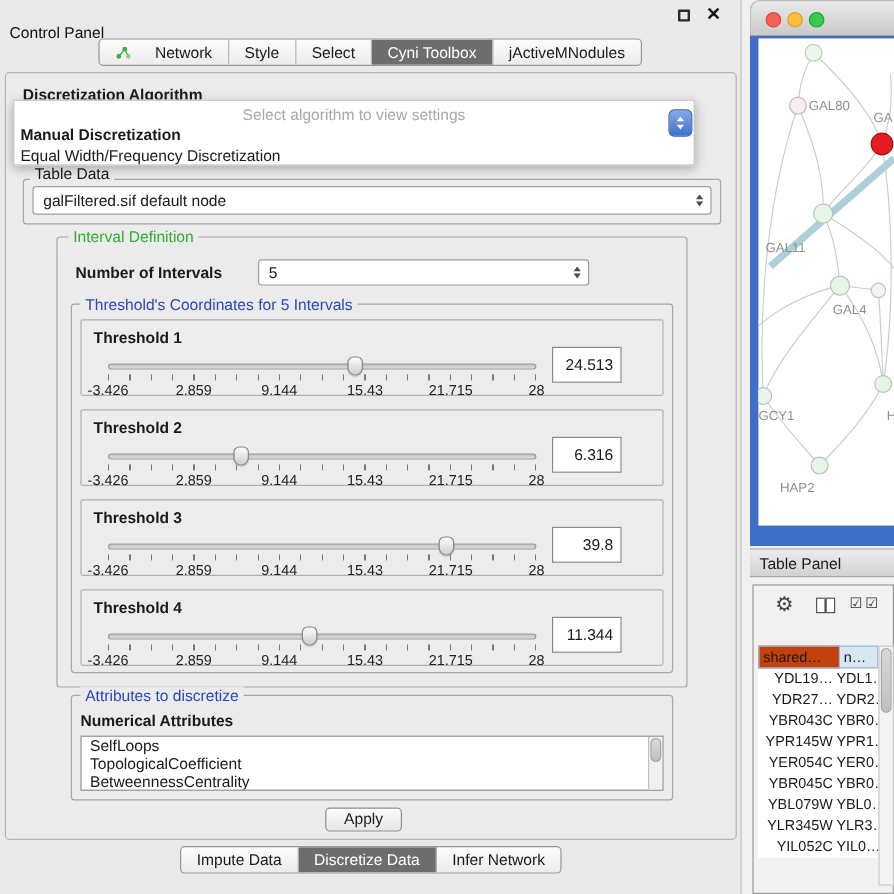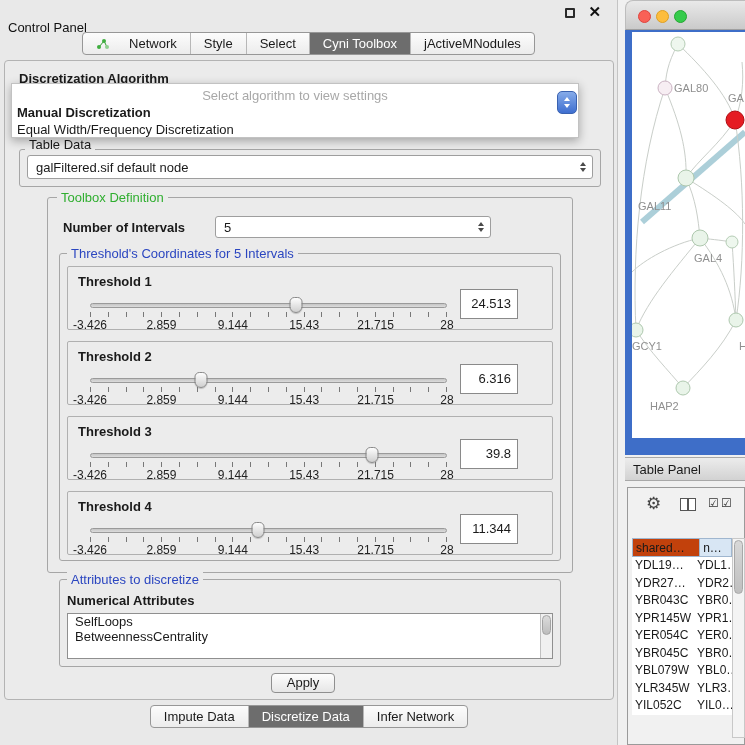--- a/index.html
+++ b/index.html
@@ -85,21 +85,21 @@
   .tp-colicon:after { content:''; position:absolute; left:6px; top:0; bottom:0; width:1.5px; background:#555; }
   .tp-check { position:absolute; top:8px; font-size:12px; color:#333; }
   .tp-table { position:absolute; left:4px; top:50px; width:100px; }
   .tp-hrow { display:flex; }
   .tp-hcell { height:19px; line-height:18px; font-size:12px; padding-left:3px; overflow:hidden; white-space:nowrap; border:1px solid #9fb6cf; }
   .tp-hc1 { width:82px; background:#c2410c; }
   .tp-hc2 { width:38px; background:#d8e6f4; border-left:none; }
   .tp-rows { background:#fff; width:100px; }
   .tp-row { display:flex; height:17.5px; }
   .tp-cell { font-size:12px; line-height:17px; padding-left:3px; overflow:hidden; white-space:nowrap; }
-  .tp-c1 { width:62px; } .tp-c2 { width:38px; }
+  .tp-c1 { width:62px;text-align:right; } .tp-c2 { width:38px; }
   .tp-vscroll { position:absolute; left:104px; top:50px; width:13px; height:200px; background:#f4f4f4; border:1px solid #c8c8c8; }
   .tp-vthumb { position:absolute; left:1px; top:1px; width:9px; height:54px; background:linear-gradient(#d8d8d8,#bfbfbf); border:1px solid #a8a8a8; border-radius:5px; }
 </style>
 </head>
 <body>
 
 <div class="screen">
 
   <div class="cp">
     <div class="cp-title">Control Panel</div>
@@ -151,21 +151,21 @@
       <div class="group-label" style="left:20px; top:76px;">Table Data</div>
       <div class="combo" style="left:22px; top:94px; width:566px; height:24px;">
         <span class="combo-text">galFiltered.sif default node</span>
         <span class="arrows">
             <span class="tri-up"></span>
             <span class="tri-down"></span>
           </span>
       </div>
 
       <div class="group" style="left:42px; top:136px; width:526px; height:376px;"></div>
-      <div class="group-label lbl-green" style="left:52px; top:129px;">Toolbox Definition</div>
+      <div class="group-label lbl-green" style="left:52px; top:129px;">Interval Definition</div>
 
       <div class="bold" style="position:absolute; left:58px; top:159px;">Number of Intervals</div>
       <div class="combo" style="left:210px; top:155px; width:276px; height:22px;">
         <span class="combo-text">5</span>
         <span class="arrows">
             <span class="tri-up"></span>
             <span class="tri-down"></span>
           </span>
       </div>
 
@@ -242,20 +242,21 @@
           </div>
         </div>
         <div class="th-value">11.344</div>
       </div>
 
       <div class="group" style="left:54px; top:518px; width:502px; height:88px;"></div>
       <div class="group-label lbl-blue" style="left:62px; top:511px;">Attributes to discretize</div>
       <div class="bold" style="position:absolute; left:62px; top:532px;">Numerical Attributes</div>
       <div class="attr-list">
         <div class="attr-item">SelfLoops</div>
+        <div class="attr-item">TopologicalCoefficient</div>
         <div class="attr-item">BetweennessCentrality</div>
         <div class="attr-scroll">
             <div class="attr-thumb"></div>
           </div>
       </div>
 
       <div class="apply-btn">Apply</div>
     </div>
 
     <div class="cp-bottom-tabs">

